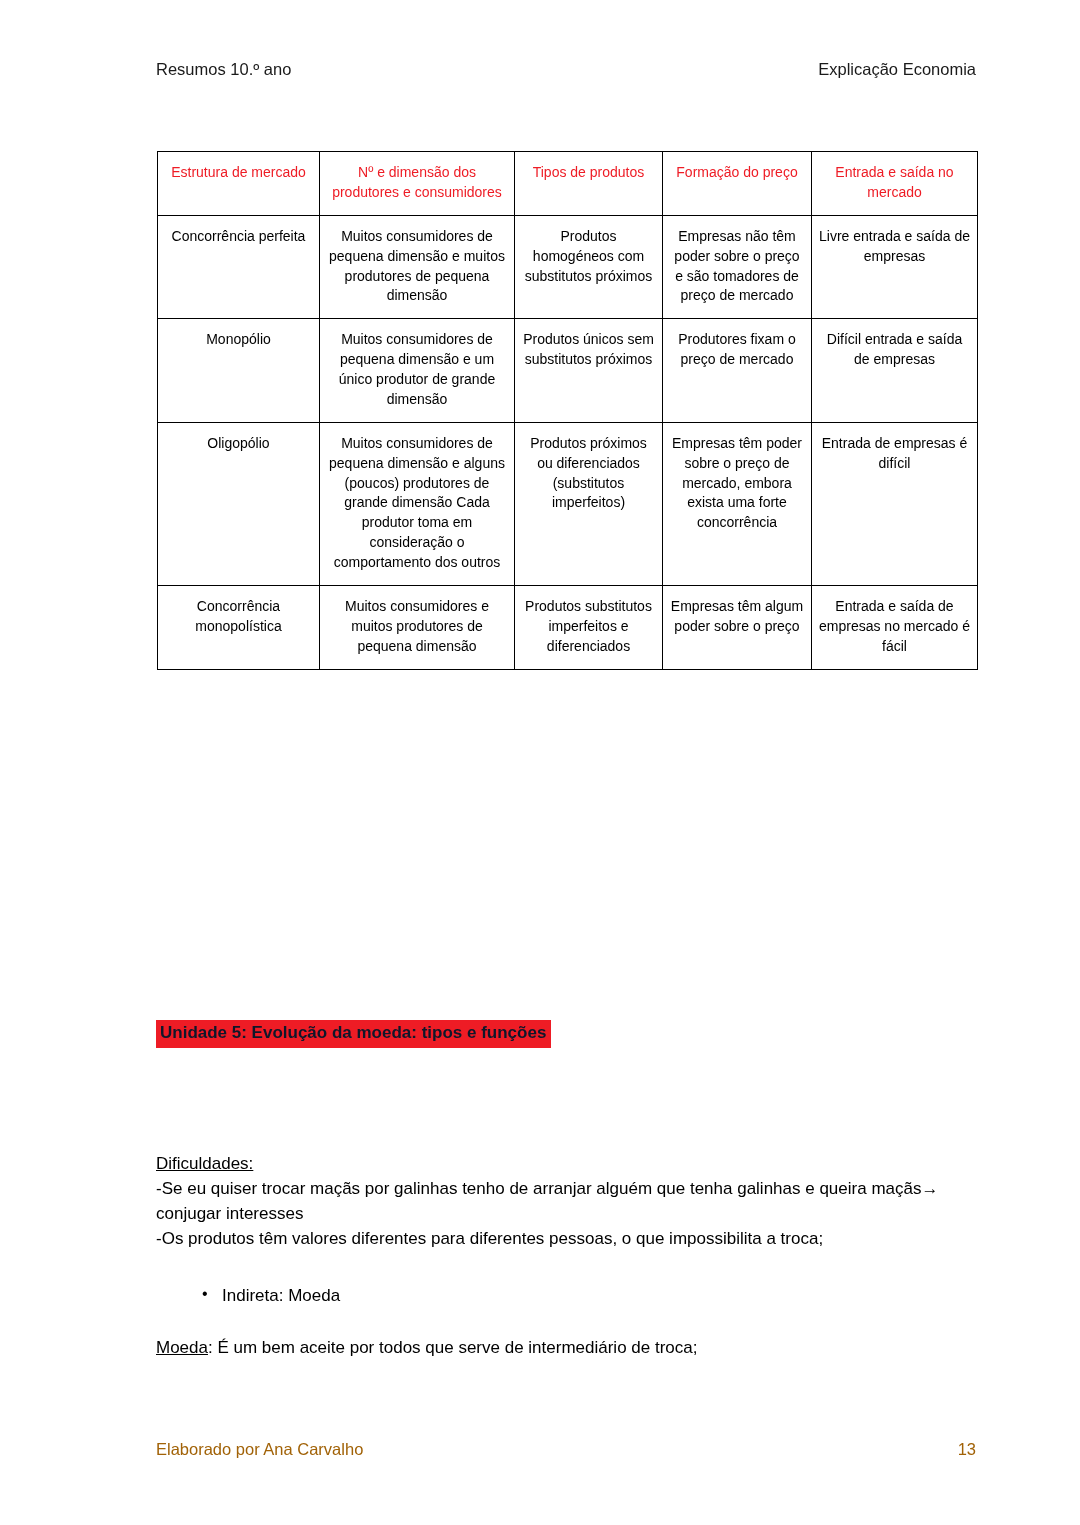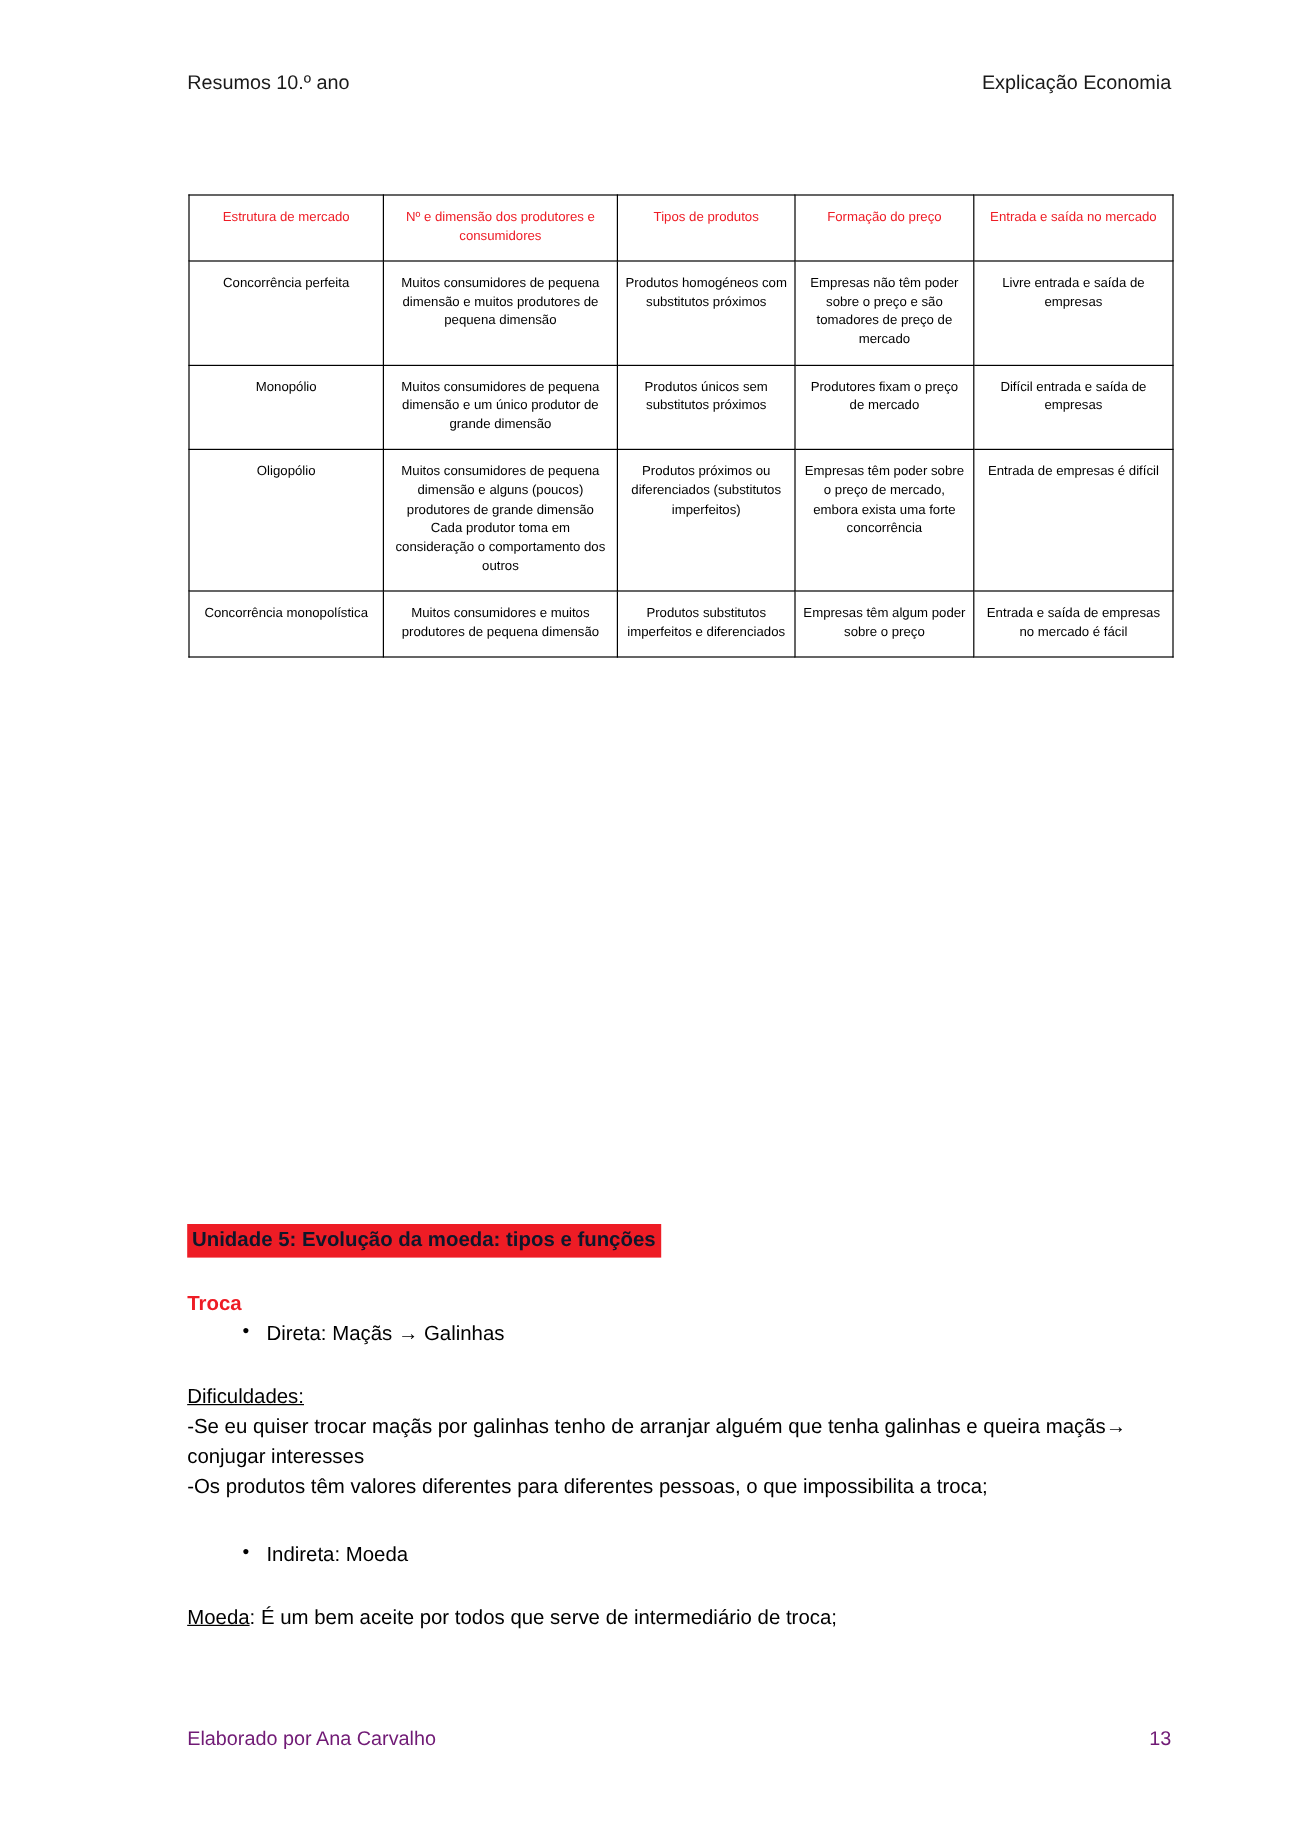--- a/index.html
+++ b/index.html
@@ -35,26 +35,26 @@
     align-items: baseline;
     font-size: 16.5px;
     line-height: 1.2;
     color: #1a1a1a;
   }
   .doc-header .right { text-align: right; }
 
   
   .market-table {
     position: absolute;
-    top: 162px;
+    top: 151px;
     left: 133px;
     width: 820px;
     border-collapse: collapse;
     table-layout: fixed;
-    font-size: 11px;
+    font-size: 14px;
     line-height: 1.42;
   }
   .market-table td,
   .market-table th {
     border: 1.6px solid #000000;
     text-align: center;
     vertical-align: top;
     padding: 11px 6px 12px 6px;
     font-weight: normal;
   }
@@ -123,21 +123,21 @@
   
   .doc-footer {
     position: absolute;
     top: 1440px;
     left: 132px;
     width: 820px;
     display: flex;
     justify-content: space-between;
     align-items: baseline;
     font-size: 16.5px;
-    color: #701a75;
+    color: #a16207;
   }
 </style>
 </head>
 <body>
 
 <div class="page">
 
   <div class="doc-header">
     <span class="left">Resumos 10.º ano</span>
     <span class="right">Explicação Economia</span>
@@ -187,26 +187,20 @@
         <td>Muitos consumidores e muitos produtores de pequena dimensão</td>
         <td>Produtos substitutos imperfeitos e diferenciados</td>
         <td>Empresas têm algum poder sobre o preço</td>
         <td>Entrada e saída de empresas no mercado é fácil</td>
       </tr>
     </tbody>
   </table>
 
   <div class="unit-banner">Unidade 5: Evolução da moeda: tipos e funções</div>
 
-  <div class="body-block" style="top:1075px;">
-    <div class="sub-head">Troca</div>
-    <ul class="bullets">
-      <li>Direta: Maçãs → Galinhas</li>
-    </ul>
-  </div>
 
   <div class="body-block" style="top:1152px;">
     <span class="para-line u-label">Dificuldades:</span>
     <span class="para-line">-Se eu quiser trocar maçãs por galinhas tenho de arranjar alguém que tenha galinhas e queira maçãs→ conjugar interesses</span>
     <span class="para-line">-Os produtos têm valores diferentes para diferentes pessoas, o que impossibilita a troca;</span>
   </div>
 
   <div class="body-block" style="top:1283px;">
     <ul class="bullets">
       <li>Indireta: Moeda</li>

